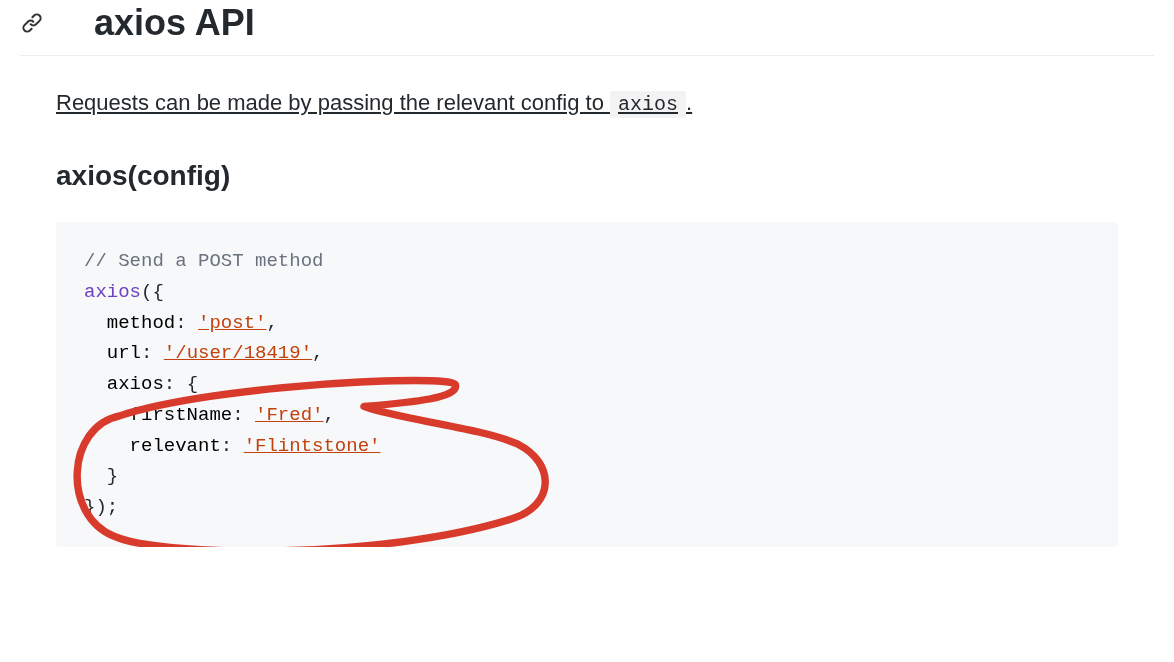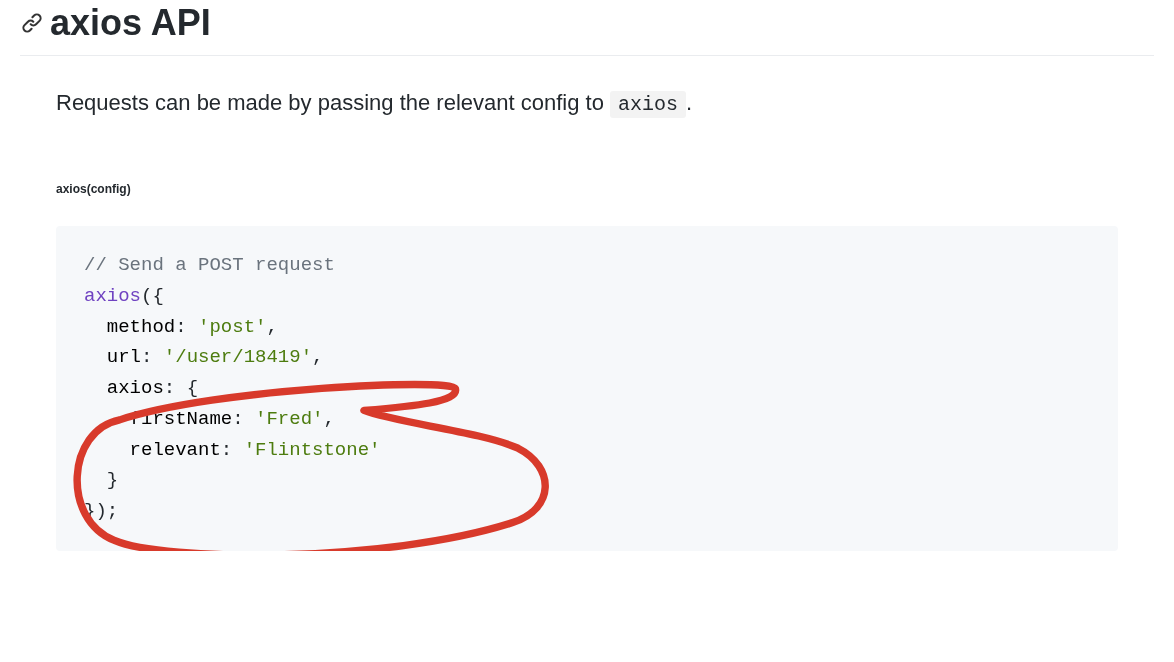--- a/index.html
+++ b/index.html
@@ -36,38 +36,40 @@
     }
     .link-icon svg {
       width: 22px;
       height: 22px;
     }
     h2.page-title {
       font-size: 36px;
       font-weight: 700;
       line-height: 1.25;
       color: #24292e;
+      margin-left: 44px;
     }
     .intro {
       font-size: 22px;
       line-height: 1.5;
       color: #24292e;
-      margin-bottom: 62px;
+      margin-bottom: 40px;
       padding-left: 36px;
+      text-decoration: underline;
     }
     .intro code.inline {
       background-color: #f3f3f3;
       border-radius: 3px;
       font-family: "SFMono-Regular", Consolas, "Liberation Mono", Menlo, monospace;
       font-size: 20px;
       padding: 2px 8px;
       color: #24292e;
     }
     .signature {
-      font-size: 12px;
+      font-size: 28px;
       font-weight: 700;
       color: #24292e;
       margin-bottom: 30px;
       padding-left: 36px;
     }
     .code-wrapper {
       position: relative;
       margin-left: 36px;
       margin-right: 36px;
     }
@@ -78,21 +80,21 @@
       font-family: "SFMono-Regular", Consolas, "Liberation Mono", Menlo, monospace;
       font-size: 19px;
       line-height: 1.62;
       color: #24292e;
       overflow: auto;
       white-space: pre;
     }
     .tok-comment { color: #6a737d; }
     .tok-fn { color: #6f42c1; }
     .tok-key { color: #000000; }
-    .tok-str { color: #4d7c0f; }
+    .tok-str { color: #c2410c; text-decoration: underline; }
     .tok-punc { color: #24292e; }
     .annotation-overlay {
       position: absolute;
       top: 0;
       left: 0;
       width: 100%;
       height: 100%;
       pointer-events: none;
     }
   </style>
@@ -110,21 +112,21 @@
     <h2 class="page-title">axios API</h2>
   </div>
 
   <p class="intro">
     <span>Requests can be made by passing the relevant config to </span><code class="inline">axios</code><span>.</span>
   </p>
 
   <p class="signature">axios(config)</p>
 
   <div class="code-wrapper">
-<pre class="code-block"><span class="tok-comment">// Send a POST request</span>
+<pre class="code-block"><span class="tok-comment">// Send a POST method</span>
 <span class="tok-fn">axios</span><span class="tok-punc">({</span>
   <span class="tok-key">method</span><span class="tok-punc">:</span> <span class="tok-str">'post'</span><span class="tok-punc">,</span>
   <span class="tok-key">url</span><span class="tok-punc">:</span> <span class="tok-str">'/user/18419'</span><span class="tok-punc">,</span>
   <span class="tok-key">axios</span><span class="tok-punc">:</span> <span class="tok-punc">{</span>
     <span class="tok-key">firstName</span><span class="tok-punc">:</span> <span class="tok-str">'Fred'</span><span class="tok-punc">,</span>
     <span class="tok-key">relevant</span><span class="tok-punc">:</span> <span class="tok-str">'Flintstone'</span>
   <span class="tok-punc">}</span>
 <span class="tok-punc">});</span></pre>
 
     <svg class="annotation-overlay" viewBox="0 0 1000 310" preserveAspectRatio="none">

